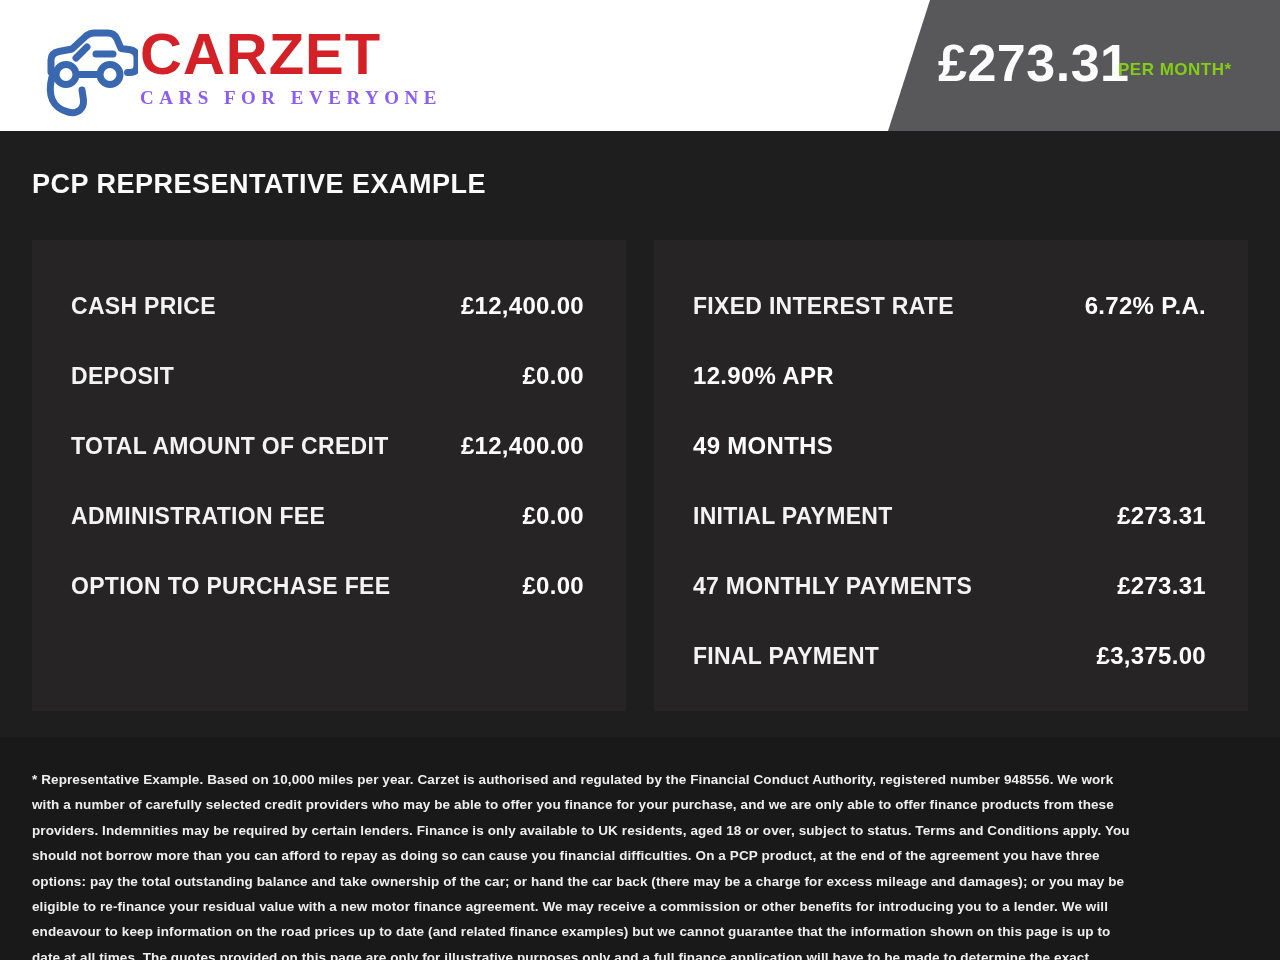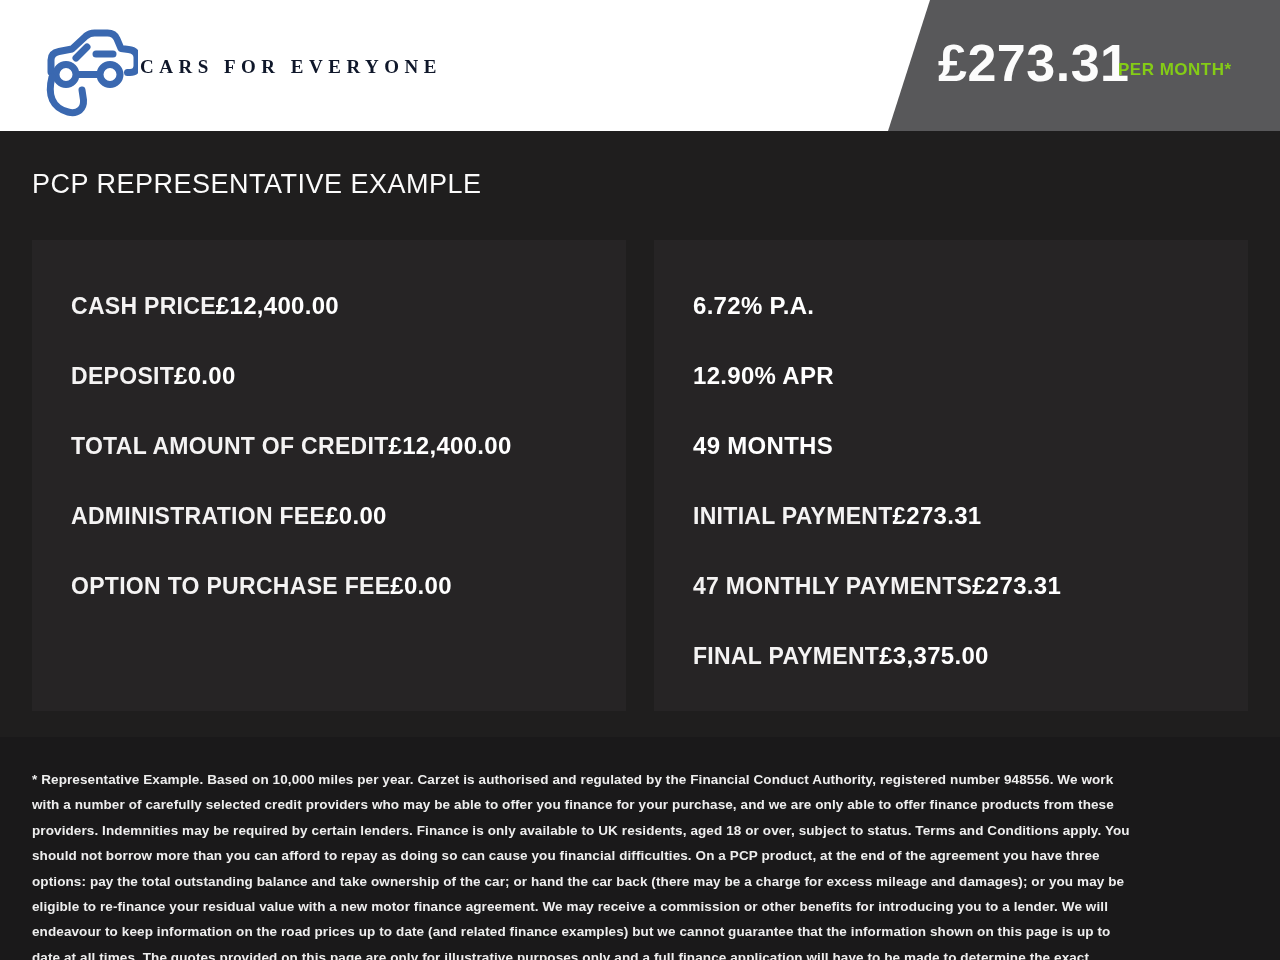--- a/index.html
+++ b/index.html
@@ -28,21 +28,21 @@
   .logo-text { margin-left: 2px; display: flex; flex-direction: column; }
   .logo-name {
     color: #d42127;
     font-size: 58px;
     font-weight: bold;
     letter-spacing: 1px;
     line-height: 62px;
   }
   .logo-tagline {
     font-family: "Liberation Serif", serif;
-    color: #0f172a;
+    color: #8b5cf6;
     font-size: 19px;
     font-weight: 600;
     letter-spacing: 5.5px;
     margin-top: 2px;
   }
   .price-banner {
     position: absolute;
     right: 0;
     top: 0;
     width: 392px;
@@ -74,40 +74,40 @@
   
   .main {
     width: 1280px;
     height: 606px;
     background: #1f1e1e;
     padding: 38px 32px 0 32px;
   }
   .page-title {
     color: #fbfbfb;
     font-size: 27px;
-    font-weight: normal;
+    font-weight: bold;
     letter-spacing: 0.5px;
   }
   .panels {
     display: flex;
     gap: 28px;
     margin-top: 40px;
   }
   .panel {
     flex: 1;
     height: 471px;
     background: #262425;
     padding: 31px 42px 20px 39px;
     display: flex;
     flex-direction: column;
   }
   .row {
     height: 70px;
     display: flex;
-    justify-content: flex-start;
+    justify-content: space-between;
     align-items: center;
   }
   .row-label {
     color: #f4f3f3;
     font-size: 23px;
     font-weight: bold;
     letter-spacing: 0.3px;
     white-space: nowrap;
   }
   .row-value {
@@ -149,20 +149,21 @@
 
         <path d="M58 40 h17"></path>
 
         <circle cx="28" cy="60.5" r="10"></circle>
         <circle cx="72" cy="60.5" r="10"></circle>
 
         <path d="M14 63 C9 82 15 94 30 98 C40 100.5 46 95 45.5 86 L44 76"></path>
       </g>
     </svg>
     <div class="logo-text">
+      <div class="logo-name">CARZET</div>
       <div class="logo-tagline">CARS FOR EVERYONE</div>
     </div>
   </div>
   <div class="price-banner">
     <span class="price-big">£273.31</span>
     <span class="price-period">PER MONTH*</span>
   </div>
 </div>
 
 <div class="main">
@@ -187,20 +188,21 @@
         <span class="row-value">£0.00</span>
       </div>
       <div class="row">
         <span class="row-label">OPTION TO PURCHASE FEE</span>
         <span class="row-value">£0.00</span>
       </div>
     </div>
 
     <div class="panel">
       <div class="row">
+        <span class="row-label">FIXED INTEREST RATE</span>
         <span class="row-value">6.72% P.A.</span>
       </div>
       <div class="row">
         <span class="row-value">12.90% APR</span>
       </div>
       <div class="row">
         <span class="row-value">49 MONTHS</span>
       </div>
       <div class="row">
         <span class="row-label">INITIAL PAYMENT</span>

